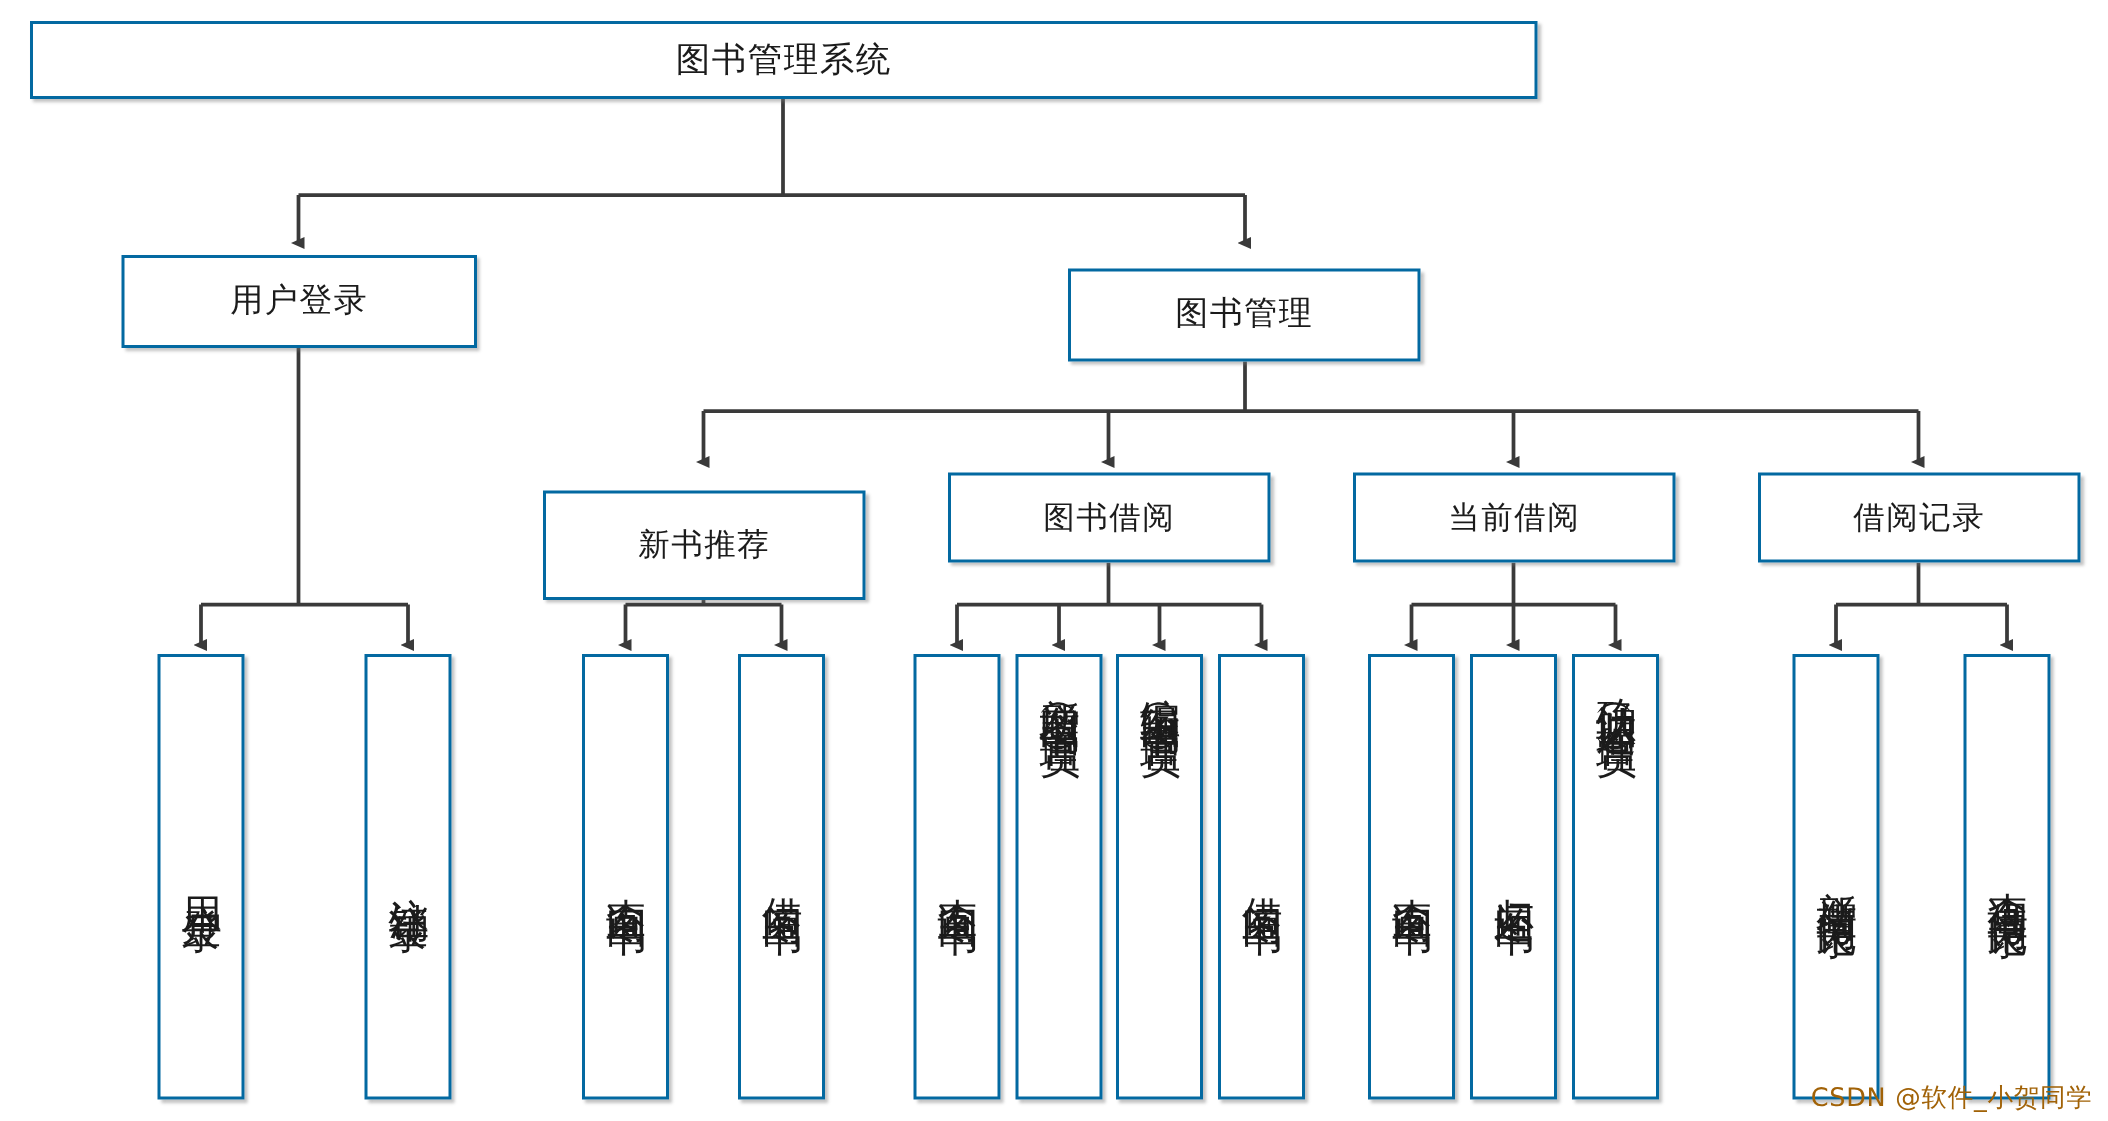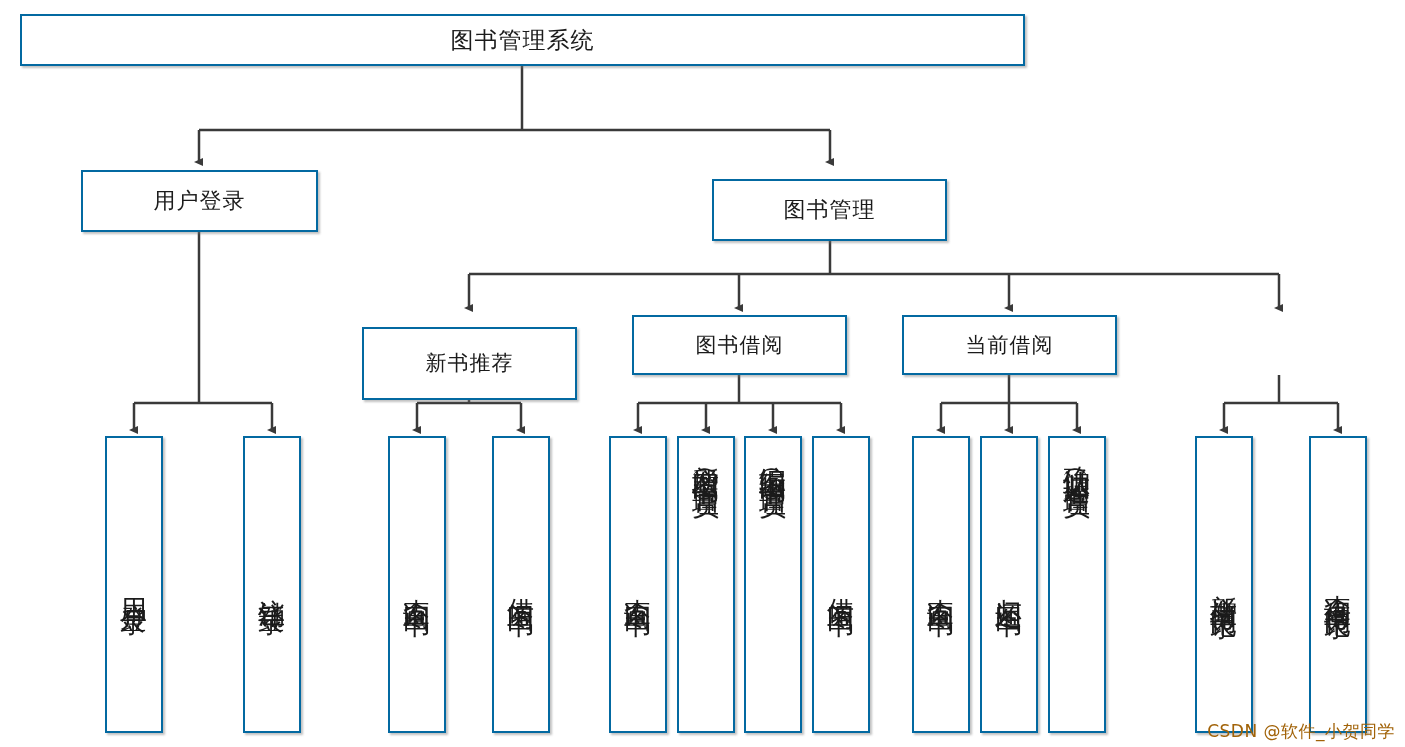--- a/index.html
+++ b/index.html
@@ -134,20 +134,23 @@
 
   <div class="node lvl2" style="left:362px;top:315px;width:215px;height:73px;margin-top:12px;">
     <span class="lbl">新书推荐</span>
   </div>
   <div class="node lvl2" style="left:632px;top:315px;width:215px;height:60px;justify-content:center;">
     <span class="lbl">图书借阅</span>
   </div>
   <div class="node lvl2" style="left:902px;top:315px;width:215px;height:60px;">
     <span class="lbl">当前借阅</span>
   </div>
+  <div class="node lvl2" style="left:1172px;top:315px;width:215px;height:60px;">
+    <span class="lbl">借阅记录</span>
+  </div>
 
   <div class="node leaf centered" style="left:105px;top:436px;width:58px;height:297px;">
     <span class="lbl">用户登录</span>
   </div>
   <div class="node leaf centered" style="left:243px;top:436px;width:58px;height:297px;">
     <span class="lbl">注销登录</span>
   </div>
 
   <div class="node leaf centered" style="left:388px;top:436px;width:58px;height:297px;">
     <span class="lbl">查询图书</span>

